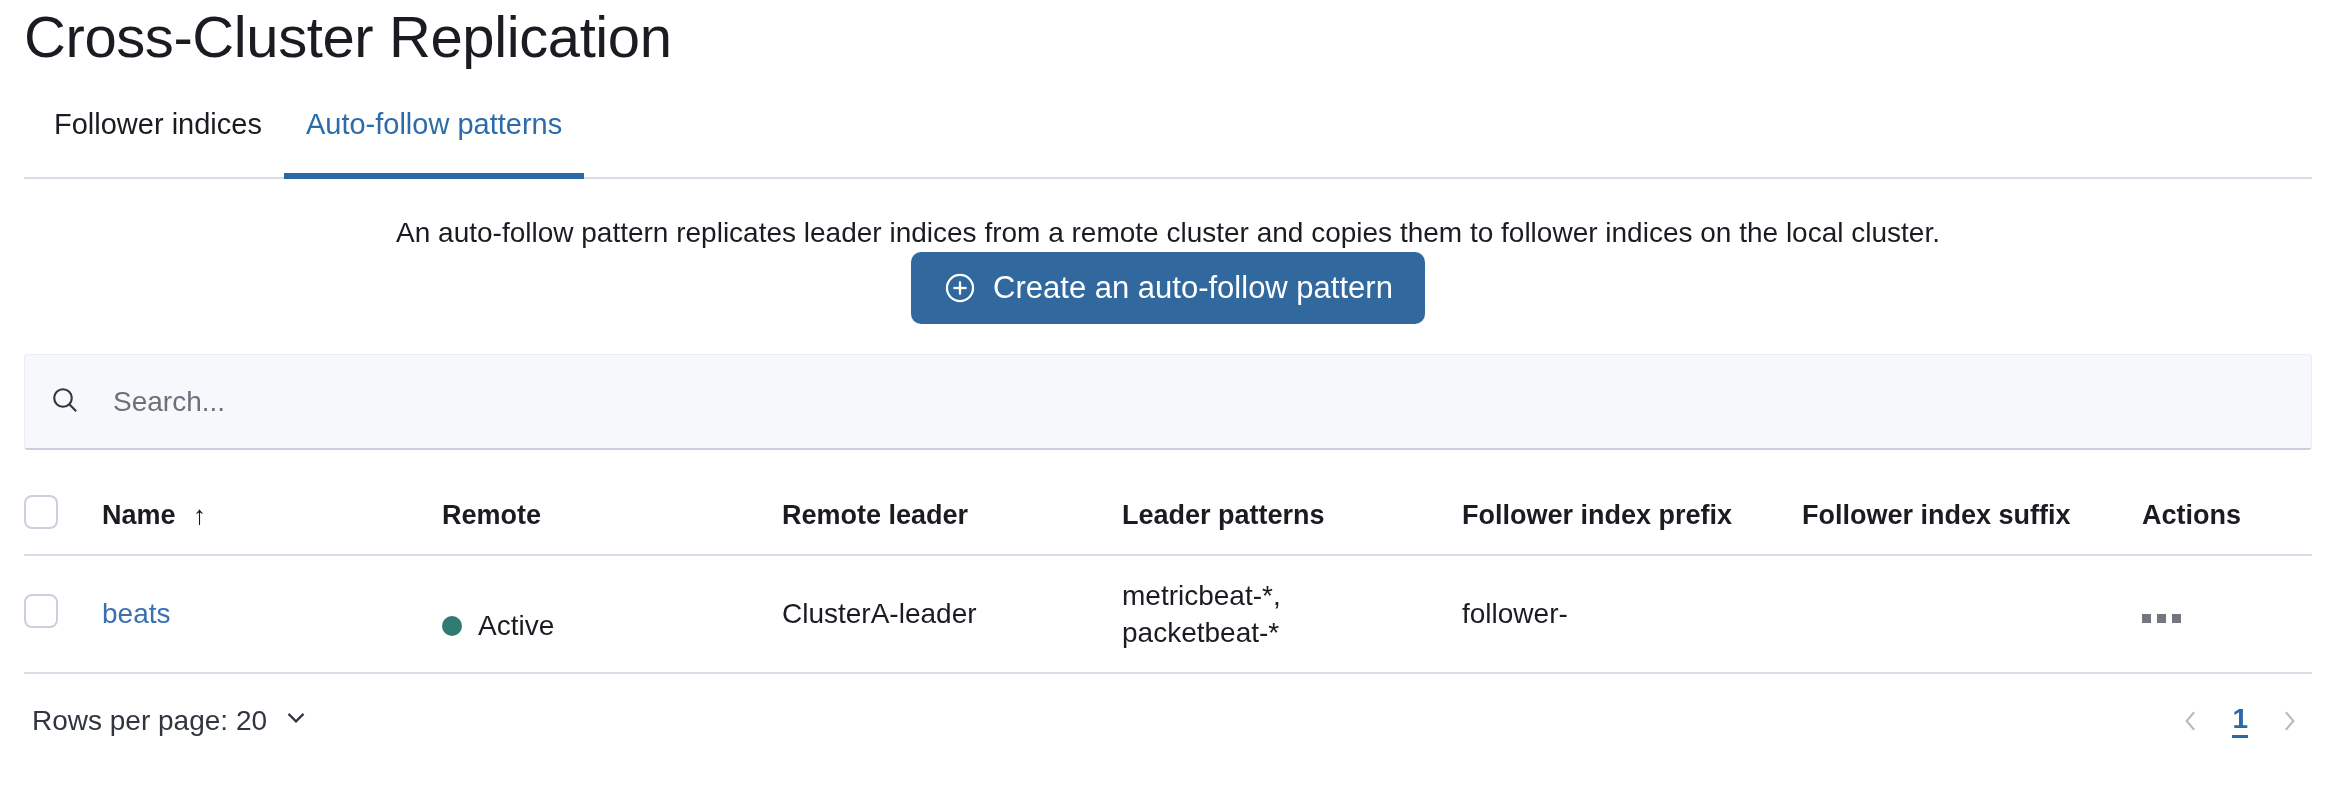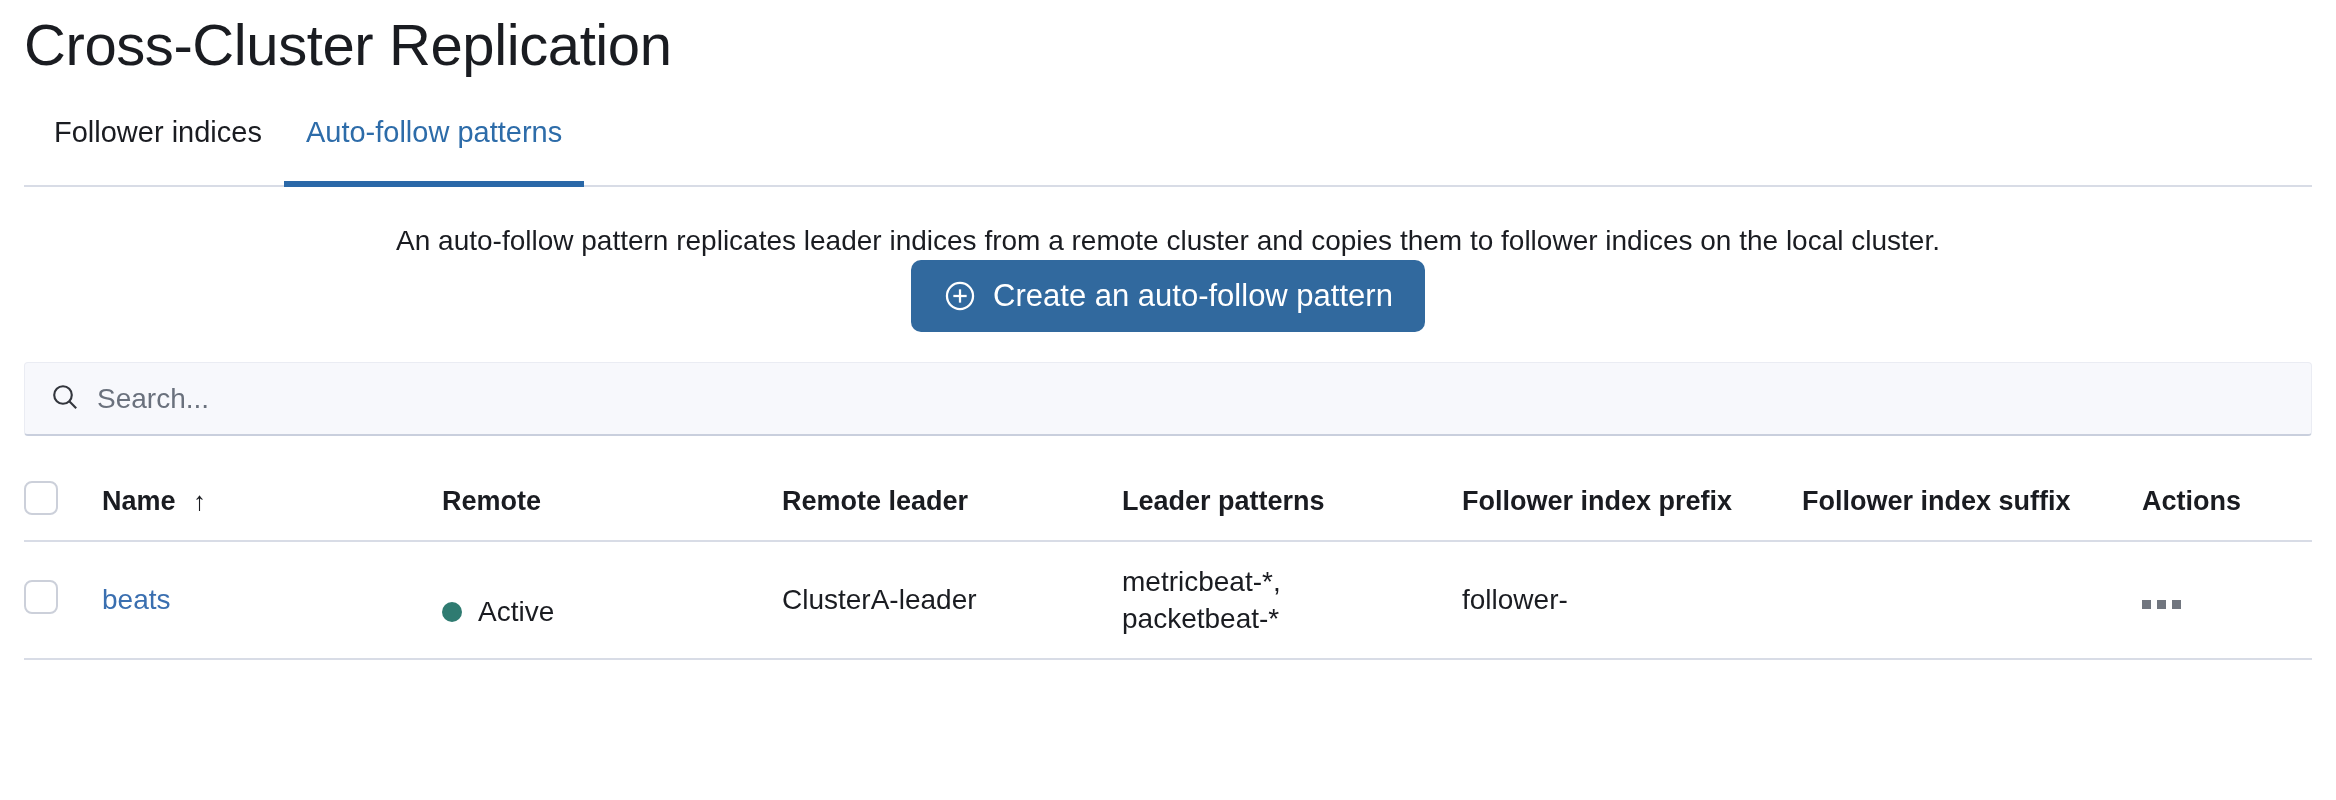--- a/index.html
+++ b/index.html
@@ -22,21 +22,21 @@
     padding: 0 24px;
   }
 
   
   .page-title {
     font-size: 58px;
     font-weight: 400;
     letter-spacing: -0.4px;
     color: #1a1c21;
     margin: 0;
-    padding-top: 12px;
+    padding-top: 4px;
     line-height: 1.15;
   }
 
   
   .tabs {
     display: flex;
     align-items: flex-end;
     margin-top: 34px;
     border-bottom: 2px solid #d8dce6;
     height: 72px;
@@ -94,29 +94,29 @@
     font-family: "Liberation Sans", sans-serif;
     cursor: pointer;
     white-space: nowrap;
     margin-top: 0;
   }
   .create-btn svg { display: block; }
 
   
   .search-bar {
     margin-top: 30px;
-    height: 74px;
+    height: 96px;
     background: #f7f8fc;
     border: 1px solid #eaecf3;
     border-bottom: 2px solid #c9cfdd;
     border-radius: 4px;
     display: flex;
     align-items: center;
     padding: 0 24px;
-    gap: 14px;
+    gap: 30px;
     box-sizing: border-box;
   }
   .search-input {
     border: none;
     outline: none;
     background: transparent;
     font-size: 28px;
     font-family: "Liberation Sans", sans-serif;
     color: #1a1c21;
     width: 100%;
@@ -337,14 +337,37 @@
           <span class="actions-dots">
             <i></i>
               <i></i>
               <i></i>
           </span>
         </td>
       </tr>
     </tbody>
   </table>
 
+  <div class="table-footer">
+    <div class="rows-per-page">
+      <span>Rows per page: 20</span>
+      <span>
+        <svg width="30" height="30" viewBox="0 0 24 24" fill="none" stroke="#303540" stroke-width="1.7">
+          <polyline points="6,9.5 12,15.5 18,9.5"></polyline>
+        </svg>
+      </span>
+    </div>
+    <div class="pagination">
+      <span class="pg-arrow">
+        <svg width="30" height="30" viewBox="0 0 24 24" fill="none" stroke="#b6bbc6" stroke-width="1.7">
+          <polyline points="14.5,5 8.5,12 14.5,19"></polyline>
+        </svg>
+      </span>
+      <span class="pg-num">1</span>
+      <span class="pg-arrow">
+        <svg width="30" height="30" viewBox="0 0 24 24" fill="none" stroke="#b6bbc6" stroke-width="1.7">
+          <polyline points="9.5,5 15.5,12 9.5,19"></polyline>
+        </svg>
+      </span>
+    </div>
+  </div>
 
 </div>
 
 </body></html>

